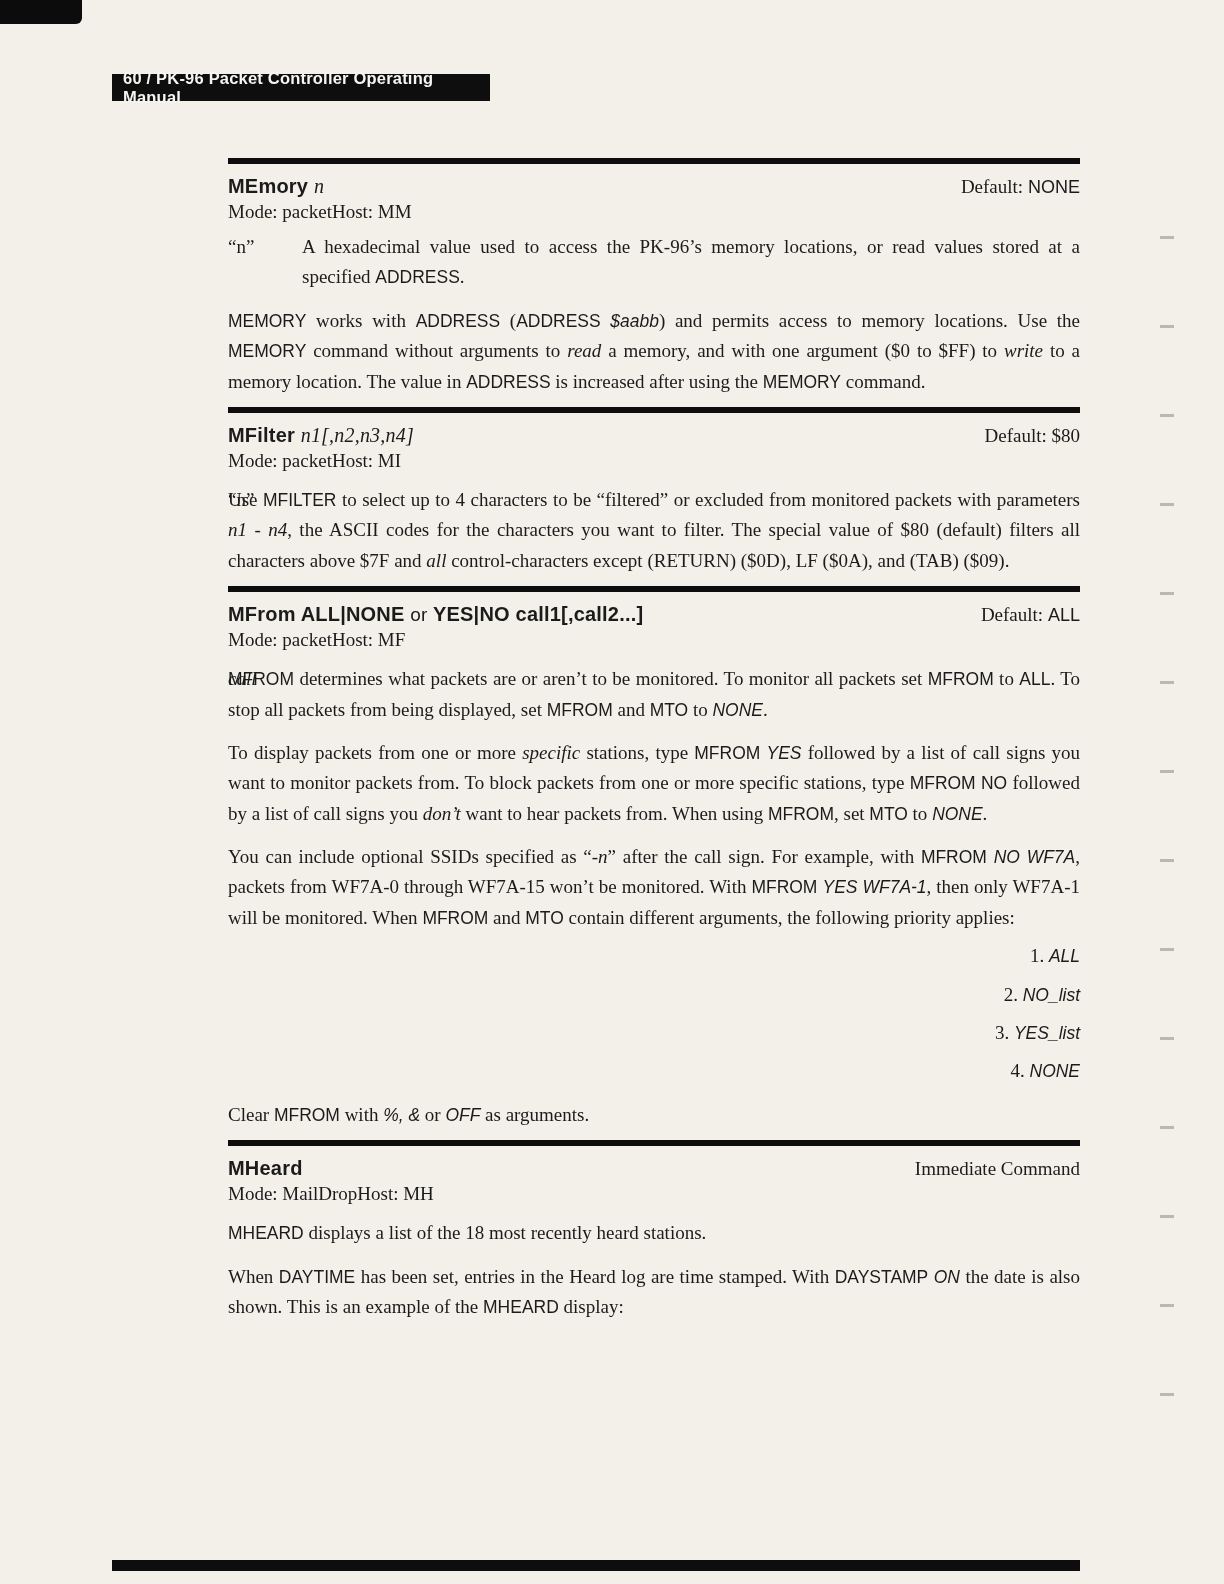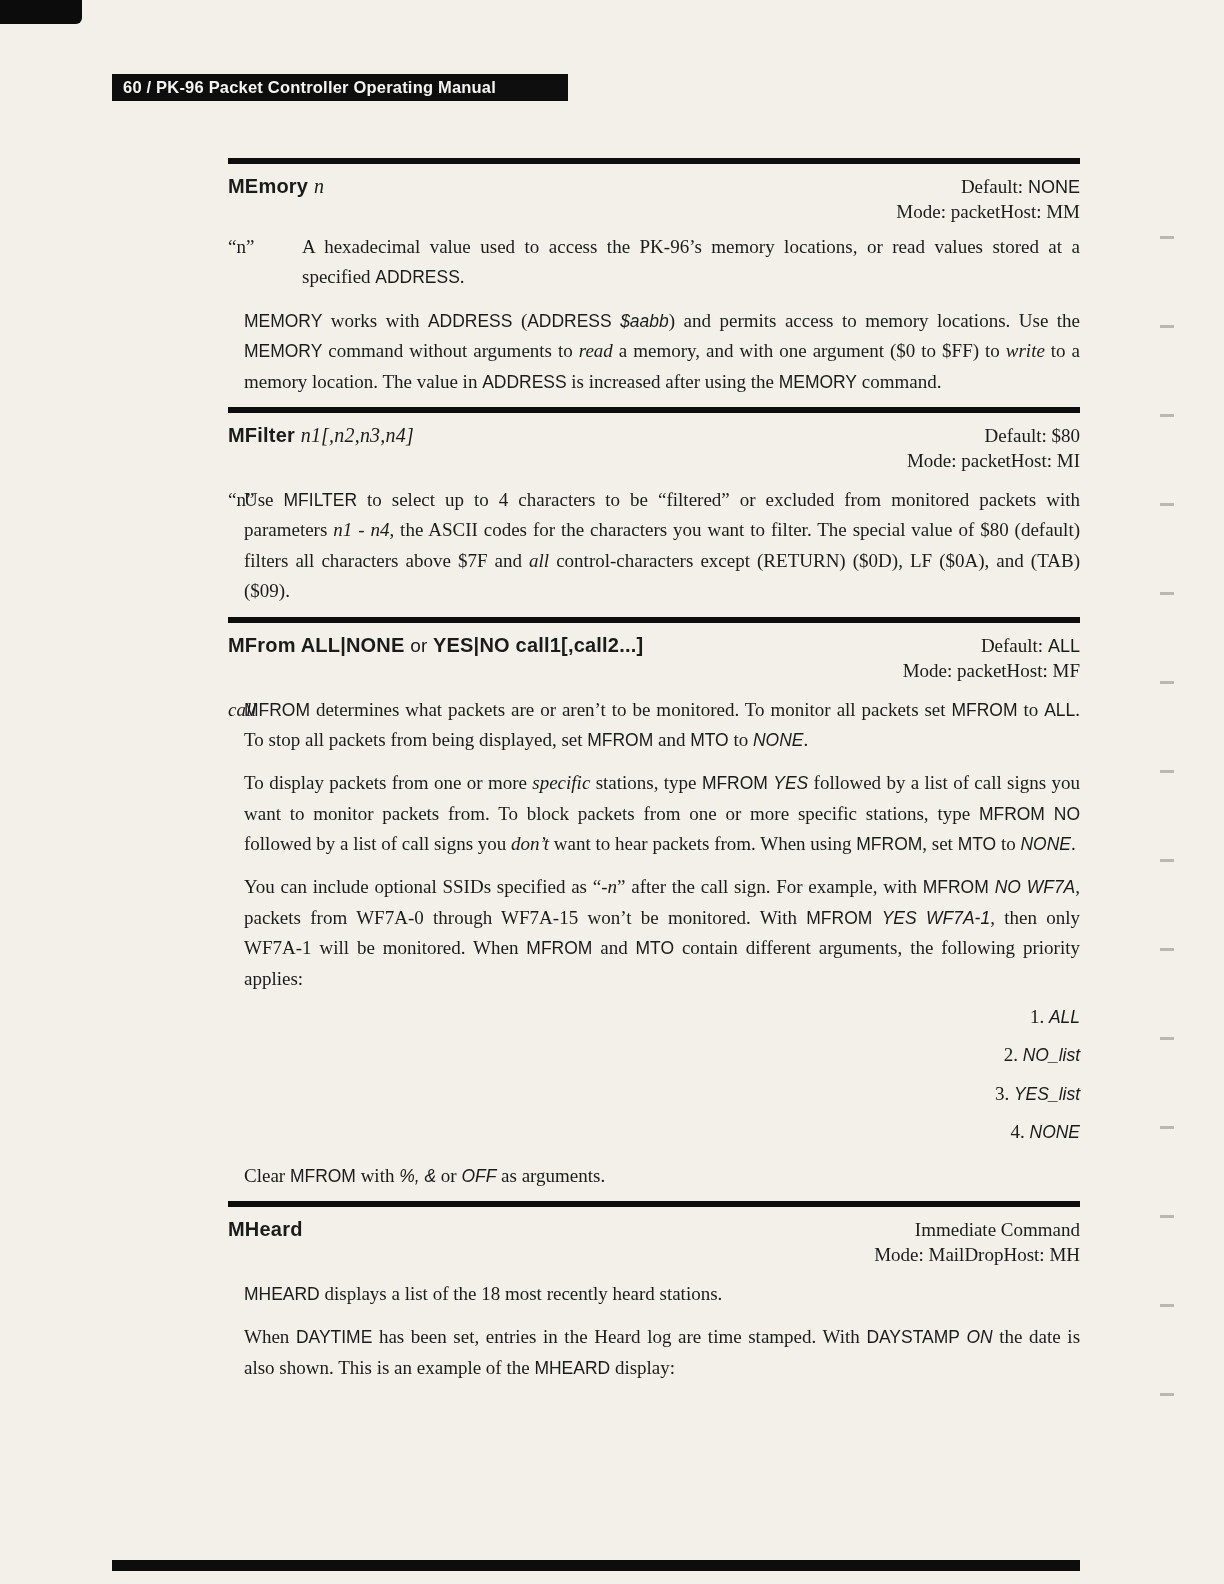--- a/index.html
+++ b/index.html
@@ -17,46 +17,46 @@
     background:#0c0c0c; border-bottom-right-radius:6px;
   }
   .edge-ticks {
     position:absolute; right:50px; top:150px; height:1330px; width:14px;
     background:repeating-linear-gradient(to bottom,
       transparent 0, transparent 86px, #aaa49b 86px, #aaa49b 89px);
     opacity:.75;
   }
   
   .header-bar {
-    position:absolute; left:112px; top:74px; width:456px; height:27px;
+    position:absolute; left:112px; top:74px; width:378px; height:27px;
     background:#0e0e0e; color:#f6f5f1;
     font-family:"Liberation Sans", sans-serif;
     font-weight:bold; font-size:16.5px;
     display:flex; align-items:center; padding-left:11px;
     letter-spacing:.2px;
   }
   
   .content { position:absolute; left:228px; top:158px; width:852px; }
   section { padding-bottom:10px; }
   .rule { height:6px; background:#0d0d0d; margin-bottom:11px; }
   .title-row { display:flex; justify-content:space-between; align-items:baseline; }
   .cmd-title {
     font-family:"Liberation Sans", sans-serif;
     font-weight:bold; font-size:20px; letter-spacing:.2px;
   }
   .right-meta { font-size:19px; }
   .meta-row {
-    display:flex; justify-content:flex-end;
+    display:flex; justify-content:flex-start;
     font-size:19px; margin-top:3px;
   }
   .blocks { margin-top:4px; }
   .block-para, .block-hang, .block-list {
     font-size:19px; line-height:1.6; text-align:justify;
   }
-  .block-para { margin-top:13px;margin-left:16px; }
+  .block-para { margin-top:13px; }
   .block-hang { position:relative; padding-left:74px; margin-top:9px; }
   .hang-label { position:absolute; left:0; top:0; }
   .block-list { margin-top:8px; text-align:right; }
   
   .r-k   { font-family:"Liberation Sans", sans-serif; font-size:0.92em; }
   .r-ki  { font-family:"Liberation Sans", sans-serif; font-style:italic; font-size:0.92em; }
   .r-i   { font-style:italic; }
   .cmd-title .r-cmd  { }
   .cmd-title .r-cmdn { font-weight:normal; font-size:0.95em; }
   .cmd-title .r-arg  { font-family:"Liberation Serif", serif; font-style:italic; font-weight:normal; }

